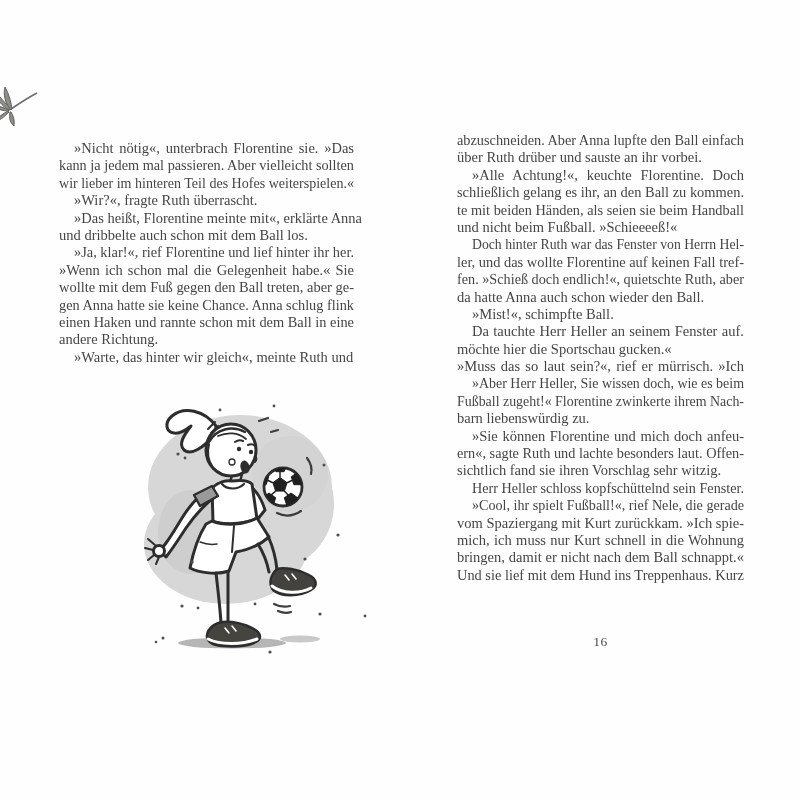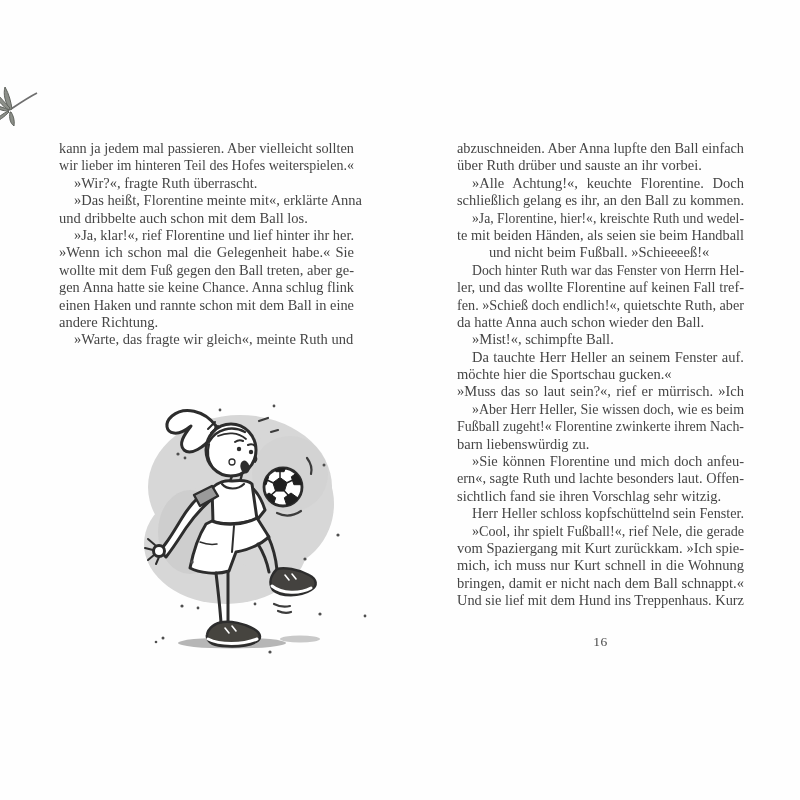--- a/index.html
+++ b/index.html
@@ -25,42 +25,42 @@
       <path d="M 15,25 C 24,19 33,13 41,9" stroke="#6f6f6f" stroke-width="1.8" fill="none"></path>
       <path d="M 14,26 C 9,18 7,10 9,3 C 13,10 15,18 16,25 Z"></path>
       <path d="M 13,26 C 6,22 1,16 0,9 C 5,14 10,20 14,24 Z"></path>
       <path d="M 13,27 C 6,27 1,25 -3,21 C 3,22 9,24 13,26 Z"></path>
       <path d="M 13,28 C 8,33 3,37 -2,38 C 2,33 8,29 12,27 Z"></path>
       <path d="M 14,28 C 13,34 14,39 18,42 C 19,36 17,31 15,28 Z"></path>
     </g>
   </svg>
 
   <div class="page-col" style="left:59px;top:140px;width:295px;">
+      <div class="line justify indent" style="word-spacing: 2.11875px;"><span style="transform: none;">»Nicht nötig«, unterbrach Florentine sie. »Das</span></div>
       <div class="line justify" style="word-spacing: 0px;"><span style="transform: scaleX(0.984718);">kann ja jedem mal passieren. Aber vielleicht sollten</span></div>
       <div class="line last" style="word-spacing: 0px;"><span style="transform: scaleX(0.968056);">wir lieber im hinteren Teil des Hofes weiterspielen.«</span></div>
       <div class="line last indent" style="word-spacing: 0px;"><span style="transform: none;">»Wir?«, fragte Ruth überrascht.</span></div>
       <div class="line justify indent" style="word-spacing: 0px;"><span style="transform: scaleX(0.998997);">»Das heißt, Florentine meinte mit«, erklärte Anna</span></div>
       <div class="line last" style="word-spacing: 0px;"><span style="transform: none;">und dribbelte auch schon mit dem Ball los.</span></div>
       <div class="line justify indent" style="word-spacing: 0px;"><span style="transform: scaleX(0.991973);">»Ja, klar!«, rief Florentine und lief hinter ihr her.</span></div>
       <div class="line justify" style="word-spacing: 1.58259px;"><span style="transform: none;">»Wenn ich schon mal die Gelegenheit habe.« Sie</span></div>
       <div class="line justify" style="word-spacing: 0px;"><span style="transform: scaleX(0.998097);">wollte mit dem Fuß gegen den Ball treten, aber ge-</span></div>
       <div class="line justify" style="word-spacing: 0px;"><span style="transform: scaleX(0.986004);">gen Anna hatte sie keine Chance. Anna schlug flink</span></div>
       <div class="line justify" style="word-spacing: 0px;"><span style="transform: scaleX(0.991336);">einen Haken und rannte schon mit dem Ball in eine</span></div>
       <div class="line last" style="word-spacing: 0px;"><span style="transform: none;">andere Richtung.</span></div>
-      <div class="line justify indent" style="word-spacing: 0.0714286px;"><span style="transform: none;">»Warte, das fragte wir gleich«, meinte Ruth und</span></div>
+      <div class="line justify indent" style="word-spacing: 0.0714286px;"><span style="transform: none;">»Warte, das hinter wir gleich«, meinte Ruth und</span></div>
     </div>
 
-  <div class="page-col" style="left:457px;top:140px;width:287px;">
+  <div class="page-col" style="left:457px;top:132px;width:287px;">
       <div class="line justify" style="word-spacing: 0px;"><span style="transform: scaleX(0.985884);">abzuschneiden. Aber Anna lupfte den Ball einfach</span></div>
       <div class="line last" style="word-spacing: 0px;"><span style="transform: none;">über Ruth drüber und sauste an ihr vorbei.</span></div>
       <div class="line justify indent" style="word-spacing: 5.17969px;"><span style="transform: none;">»Alle Achtung!«, keuchte Florentine. Doch</span></div>
       <div class="line last" style="word-spacing: 0px;"><span style="transform: scaleX(0.994639);">schließlich gelang es ihr, an den Ball zu kommen.</span></div>
-      <div class="line justify indent" style="word-spacing: 0px;"><span style="transform: scaleX(0.944701);">»Ja, Florentine, hier!«, kreischte Ruth und wedel-</span></div>
       <div class="line justify" style="word-spacing: 0px;"><span style="transform: scaleX(0.988537);">te mit beiden Händen, als seien sie beim Handball</span></div>
-      <div class="line last" style="word-spacing: 0px; margin-left: 32px;"><span style="transform: none;">und nicht beim Fußball. »Schieeeeß!«</span></div>
+      <div class="line last" style="word-spacing: 0px;"><span style="transform: none;">und nicht beim Fußball. »Schieeeeß!«</span></div>
       <div class="line justify indent" style="word-spacing: 0px;"><span style="transform: scaleX(0.946036);">Doch hinter Ruth war das Fenster von Herrn Hel-</span></div>
       <div class="line justify" style="word-spacing: 0px;"><span style="transform: scaleX(0.993294);">ler, und das wollte Florentine auf keinen Fall tref-</span></div>
       <div class="line justify" style="word-spacing: 0px;"><span style="transform: scaleX(0.980411);">fen. »Schieß doch endlich!«, quietschte Ruth, aber</span></div>
       <div class="line last" style="word-spacing: 0px;"><span style="transform: none;">da hatte Anna auch schon wieder den Ball.</span></div>
       <div class="line last indent" style="word-spacing: 0px;"><span style="transform: none;">»Mist!«, schimpfte Ball.</span></div>
       <div class="line justify indent" style="word-spacing: 0.78125px;"><span style="transform: none;">Da tauchte Herr Heller an seinem Fenster auf.</span></div>
       <div class="line last" style="word-spacing: 0px;"><span style="transform: none;">möchte hier die Sportschau gucken.«</span></div>
       <div class="line justify" style="word-spacing: 1.54492px;"><span style="transform: none;">»Muss das so laut sein?«, rief er mürrisch. »Ich</span></div>
       <div class="line justify indent" style="word-spacing: 0px;"><span style="transform: scaleX(0.961449);">»Aber Herr Heller, Sie wissen doch, wie es beim</span></div>
       <div class="line justify" style="word-spacing: 0px;"><span style="transform: scaleX(0.959315);">Fußball zugeht!« Florentine zwinkerte ihrem Nach-</span></div>

